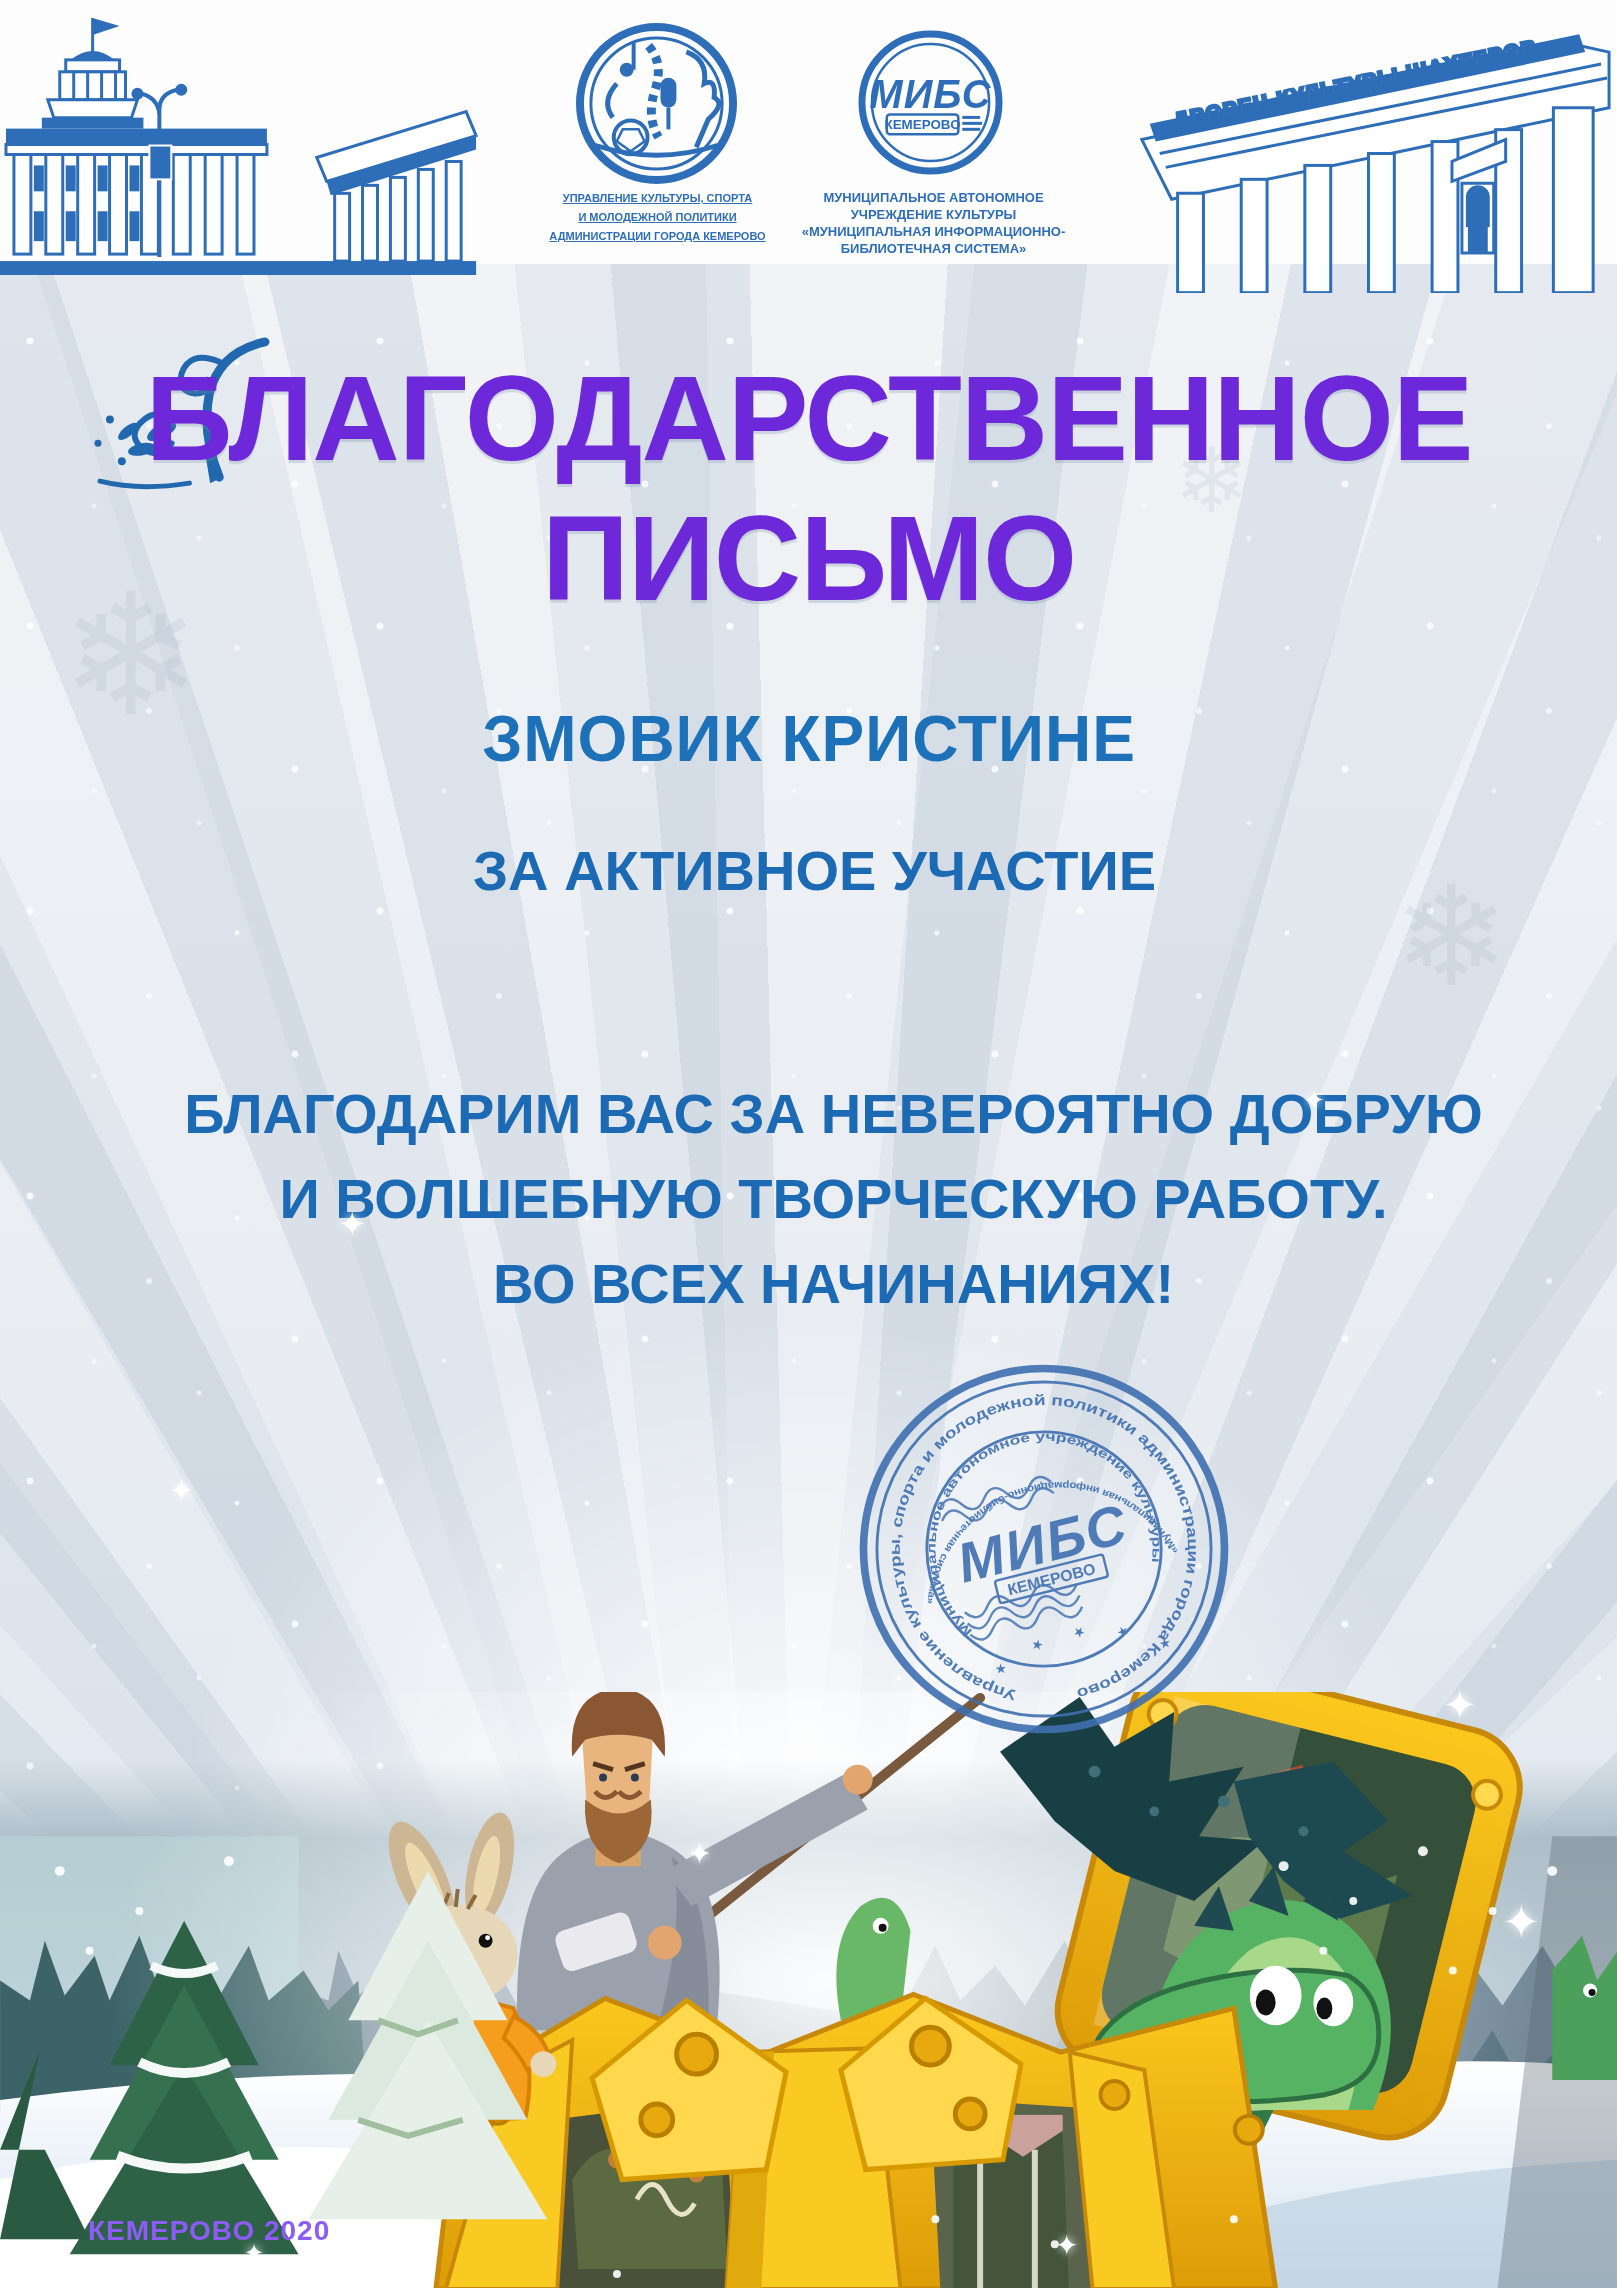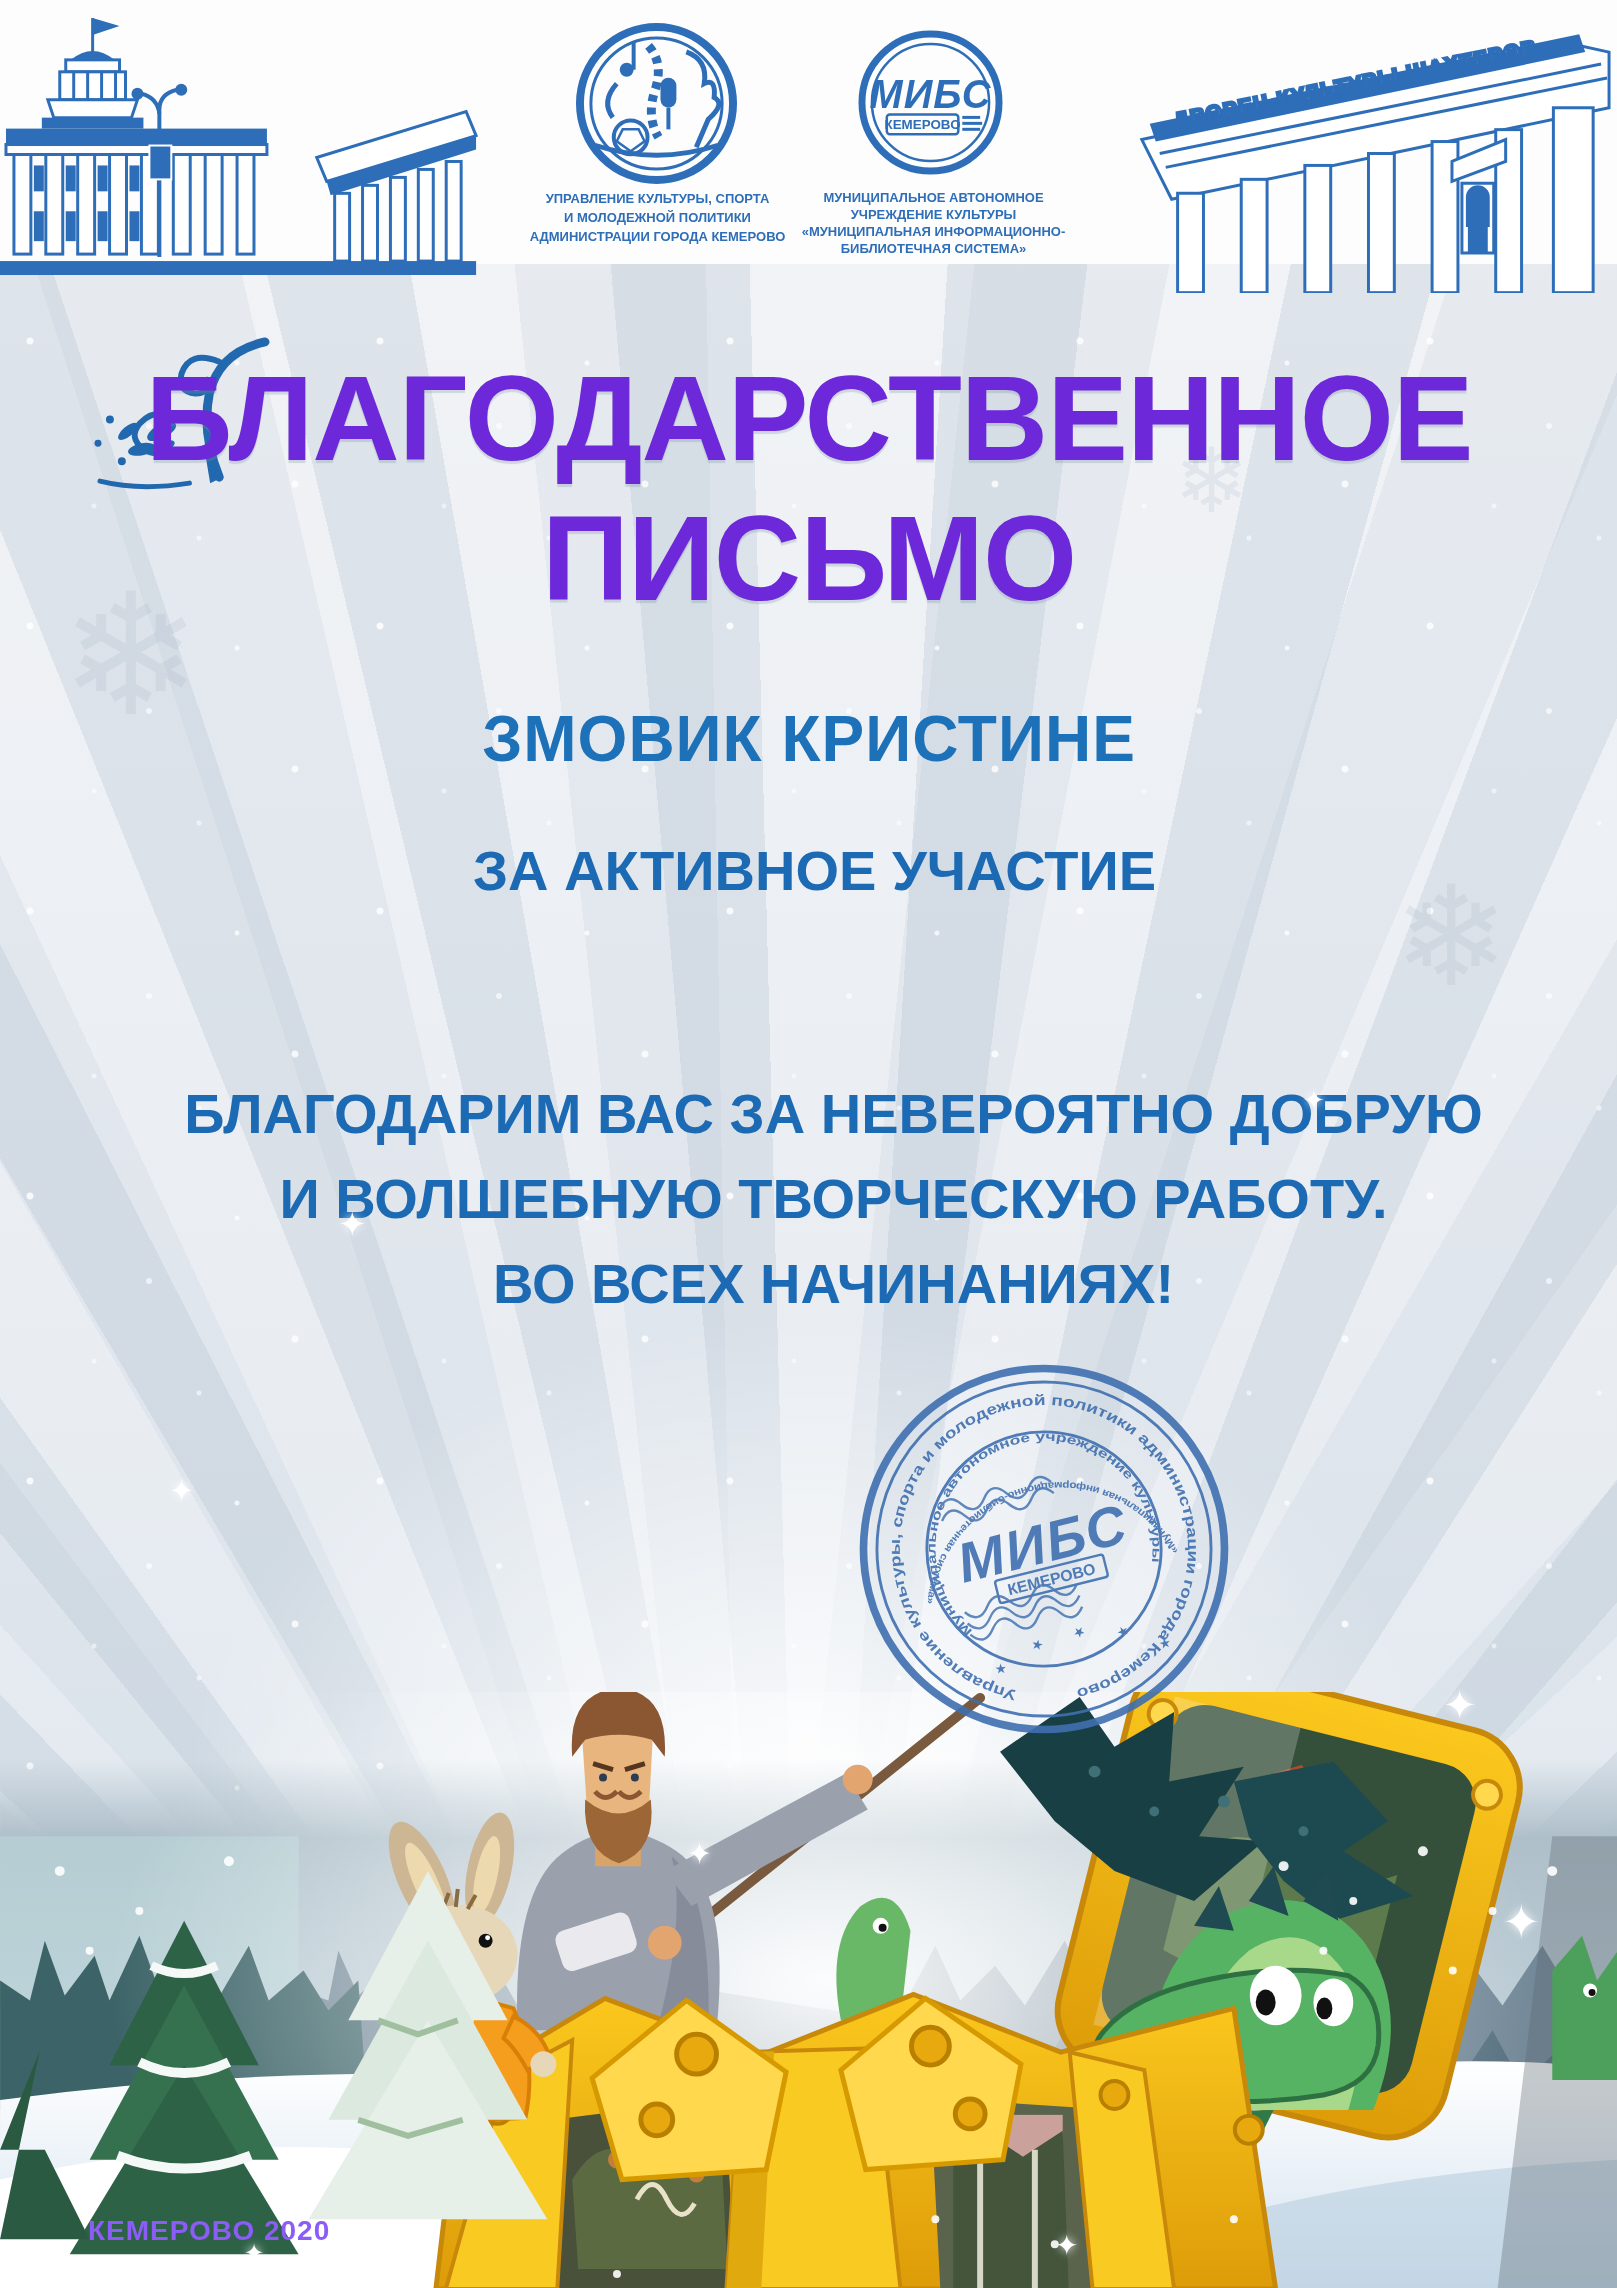--- a/index.html
+++ b/index.html
@@ -19,21 +19,21 @@
       radial-gradient(circle at 237px 64px, rgba(255,255,255,.85) 2px, rgba(255,255,255,0) 3px),
       radial-gradient(circle at 94px 207px, rgba(255,255,255,.6) 2px, rgba(255,255,255,0) 3px),
       radial-gradient(circle at 295px 185px, rgba(255,255,255,.9) 3px, rgba(255,255,255,0) 4px),
       radial-gradient(circle at 199px 239px, rgba(255,255,255,.7) 2px, rgba(255,255,255,0) 3px);
     background-size:350px 285px;}
   .bg-flake{position:absolute;color:rgba(150,168,188,.16);z-index:1;user-select:none;}
   .sparkle{position:absolute;color:#fff;z-index:6;text-shadow:0 0 10px rgba(255,255,255,.95);user-select:none;}
   
   .hdr-svg{position:absolute;z-index:2;}
   .logo-caption{position:absolute;z-index:3;color:#2e6eb8;font-weight:bold;text-align:center;}
-  .logo-caption.left{left:513px;top:189px;width:289px;font-size:13px;line-height:19px;}
+  .logo-caption.left{left:513px;top:189px;width:289px;font-size:11px;line-height:19px;text-decoration:underline;}
   .logo-caption.right{left:784px;top:189px;width:299px;font-size:13px;line-height:17px;}
   
   .title-wrap{position:absolute;left:0;right:0;top:348px;z-index:4;text-align:center;color:#6d28d9;
       font-weight:bold;font-size:121px;line-height:1.16;letter-spacing:-1px;
       text-shadow:0 3px 1px rgba(120,140,165,.28);}
   .recipient{position:absolute;left:0;right:0;top:702px;z-index:4;text-align:center;color:#1d71b8;
       font-weight:bold;font-size:64px;letter-spacing:1px;}
   .par{position:absolute;left:0;right:0;z-index:4;text-align:center;color:#1d6ab4;font-weight:bold;font-size:56px;padding-left:11px;}
   .par1{top:834px;line-height:1.33;}
   .par2{top:1071px;line-height:1.52;margin-left:38px;}

